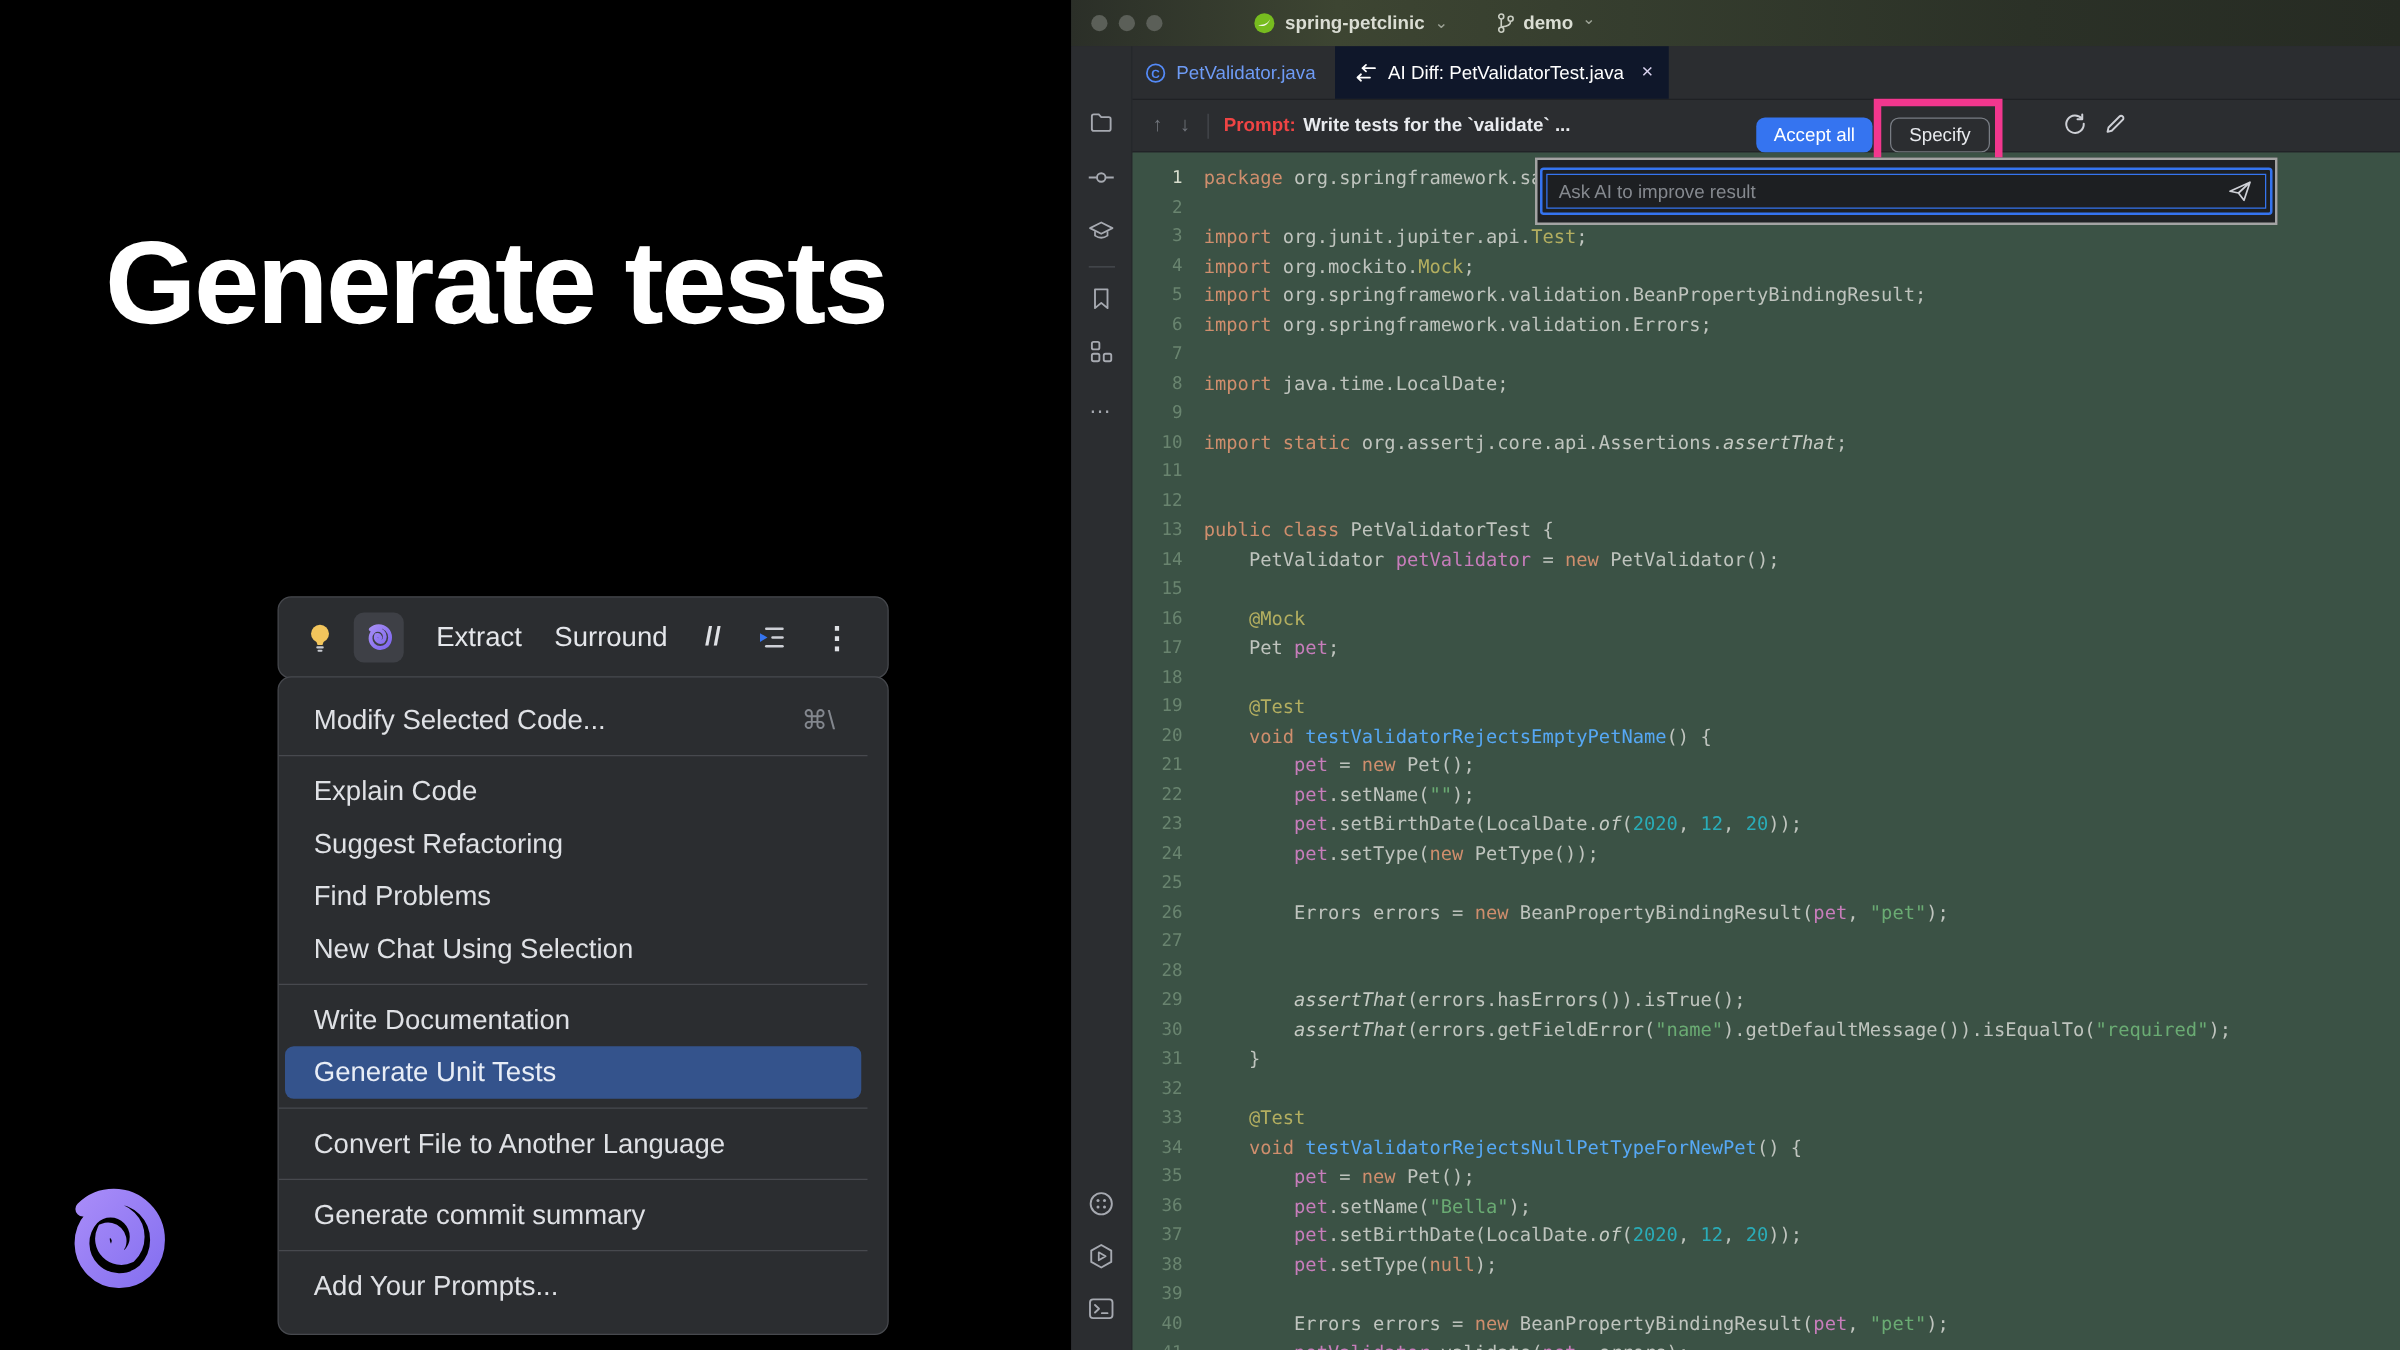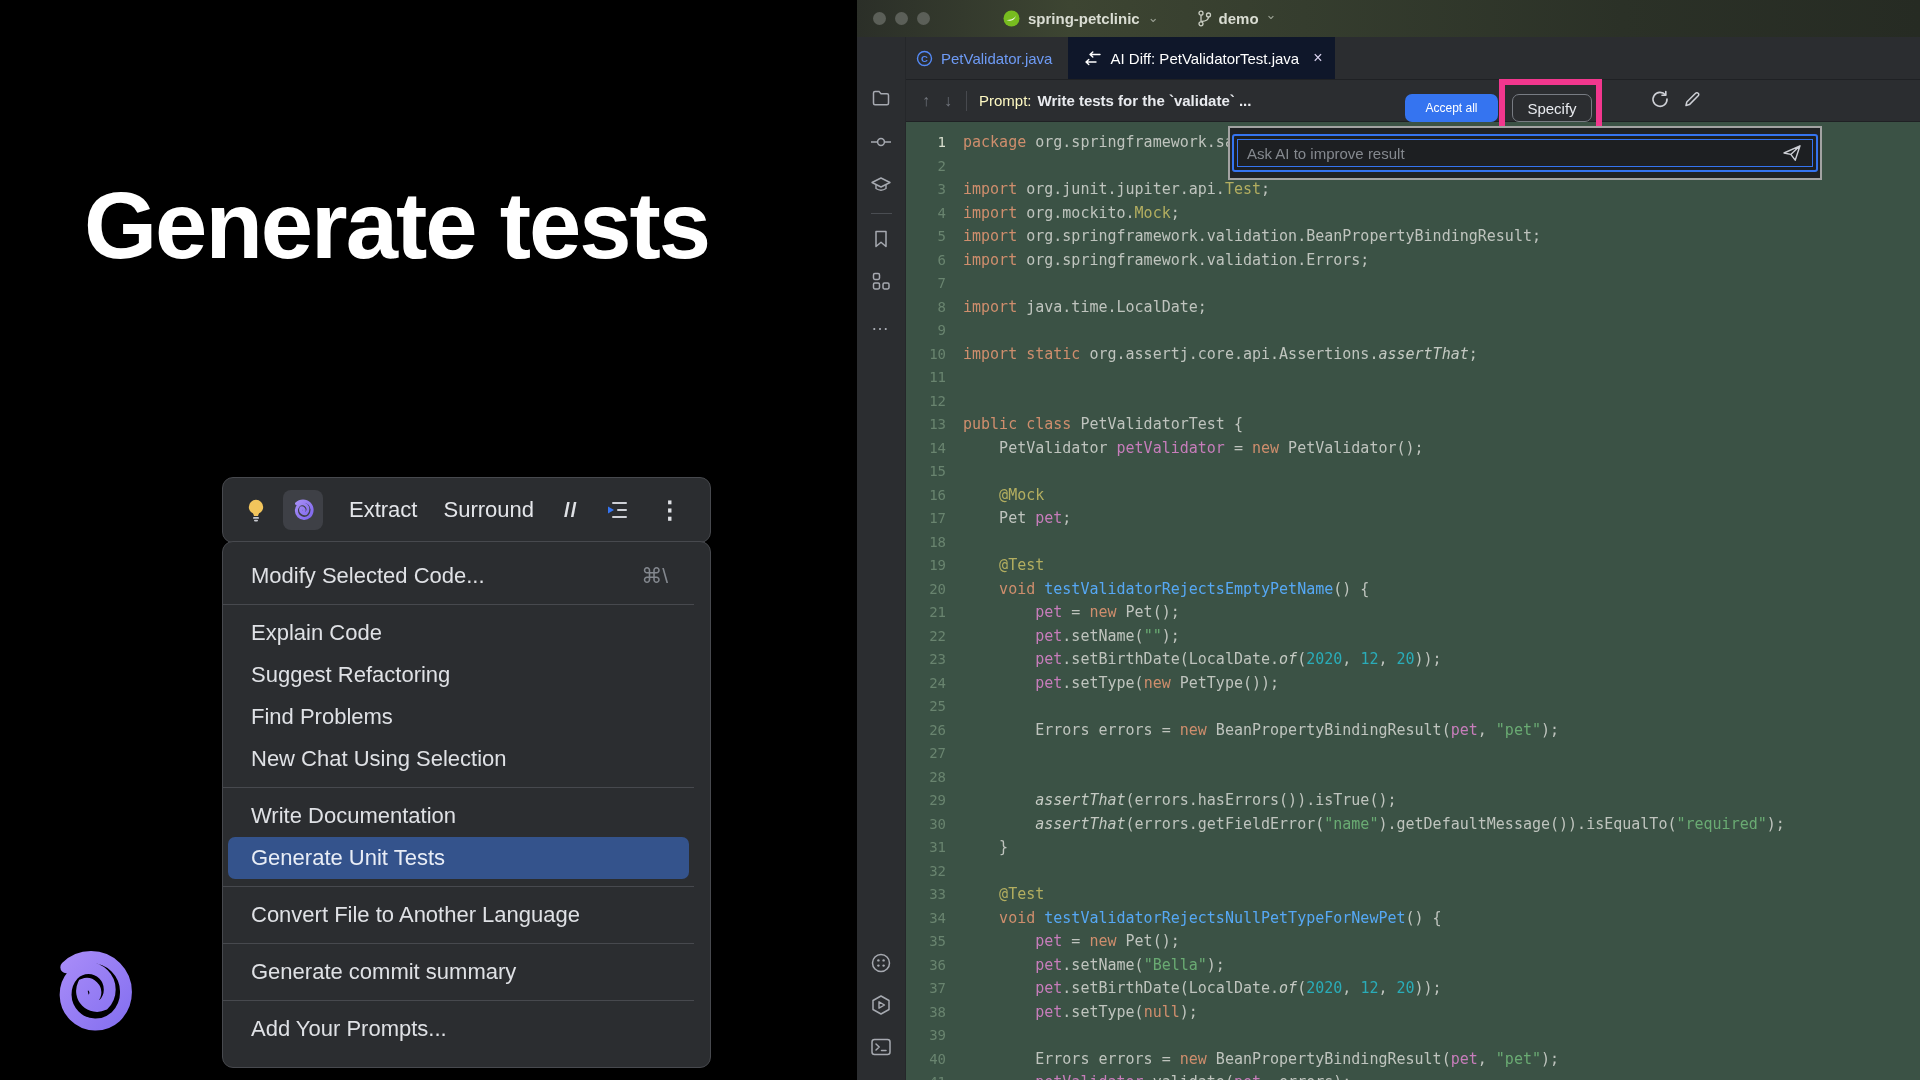--- a/index.html
+++ b/index.html
@@ -56,24 +56,24 @@
             border-bottom:1px solid #1F2124; display:flex; align-items:stretch; }
   .tab { display:flex; align-items:center; gap:8px; font-size:15px; padding:0 16px; }
   .tab.inactive { color:#6E9BF5; padding-left:10px; }
   .tab.active { background:#0f172a; color:#FFFFFF; padding-right:12px; }
   .tab-close { font-size:16px; color:#D9D2EE; margin-left:6px; }
 
   .promptbar { position:absolute; left:49px; top:80px; right:0; height:42px; background:#2B2D30;
                border-bottom:1px solid #1F2124; display:flex; align-items:center; font-size:15px; }
   .pb-arrow { color:#70747B; font-size:16px; margin-left:16px; }
   .pb-sep { width:1px; height:20px; background:#47494E; margin:0 12px 0 14px; }
-  .pb-label { color:#fef9c3; }
+  .pb-label { color:#ef4444;font-weight:bold; }
   .pb-text { color:#E9EBEF; font-weight:bold; margin-left:6px; }
   .btn-accept { position:absolute; left:499px; top:14px; width:93px; height:28px; background:#3574F0;
-    border:none; border-radius:7px; color:#fff; font-size:12px; font-family:inherit; }
+    border:none; border-radius:7px; color:#fff; font-size:15px; font-family:inherit; }
   .btn-specify { position:absolute; left:606px; top:14px; width:80px; height:28px; background:transparent;
     border:1px solid #787C83; border-radius:7px; color:#E8EAEE; font-size:15px; font-family:inherit; }
   .pb-icons { position:absolute; left:744px; top:9px; display:flex; gap:12px; }
 
   .editor { position:absolute; left:49px; top:122px; right:0; bottom:0; background:#3B5245;
             overflow:hidden; font-family:"DejaVu Sans Mono", monospace; font-size:15px; }
   .codewrap { padding-top:9px; }
   .line { height:23.5px; line-height:23.5px; white-space:pre; display:flex; }
   .ln { width:40px; flex:none; text-align:right; color:#69846F; font-size:14px; }
   .ln.cur { color:#D8DECE; }

